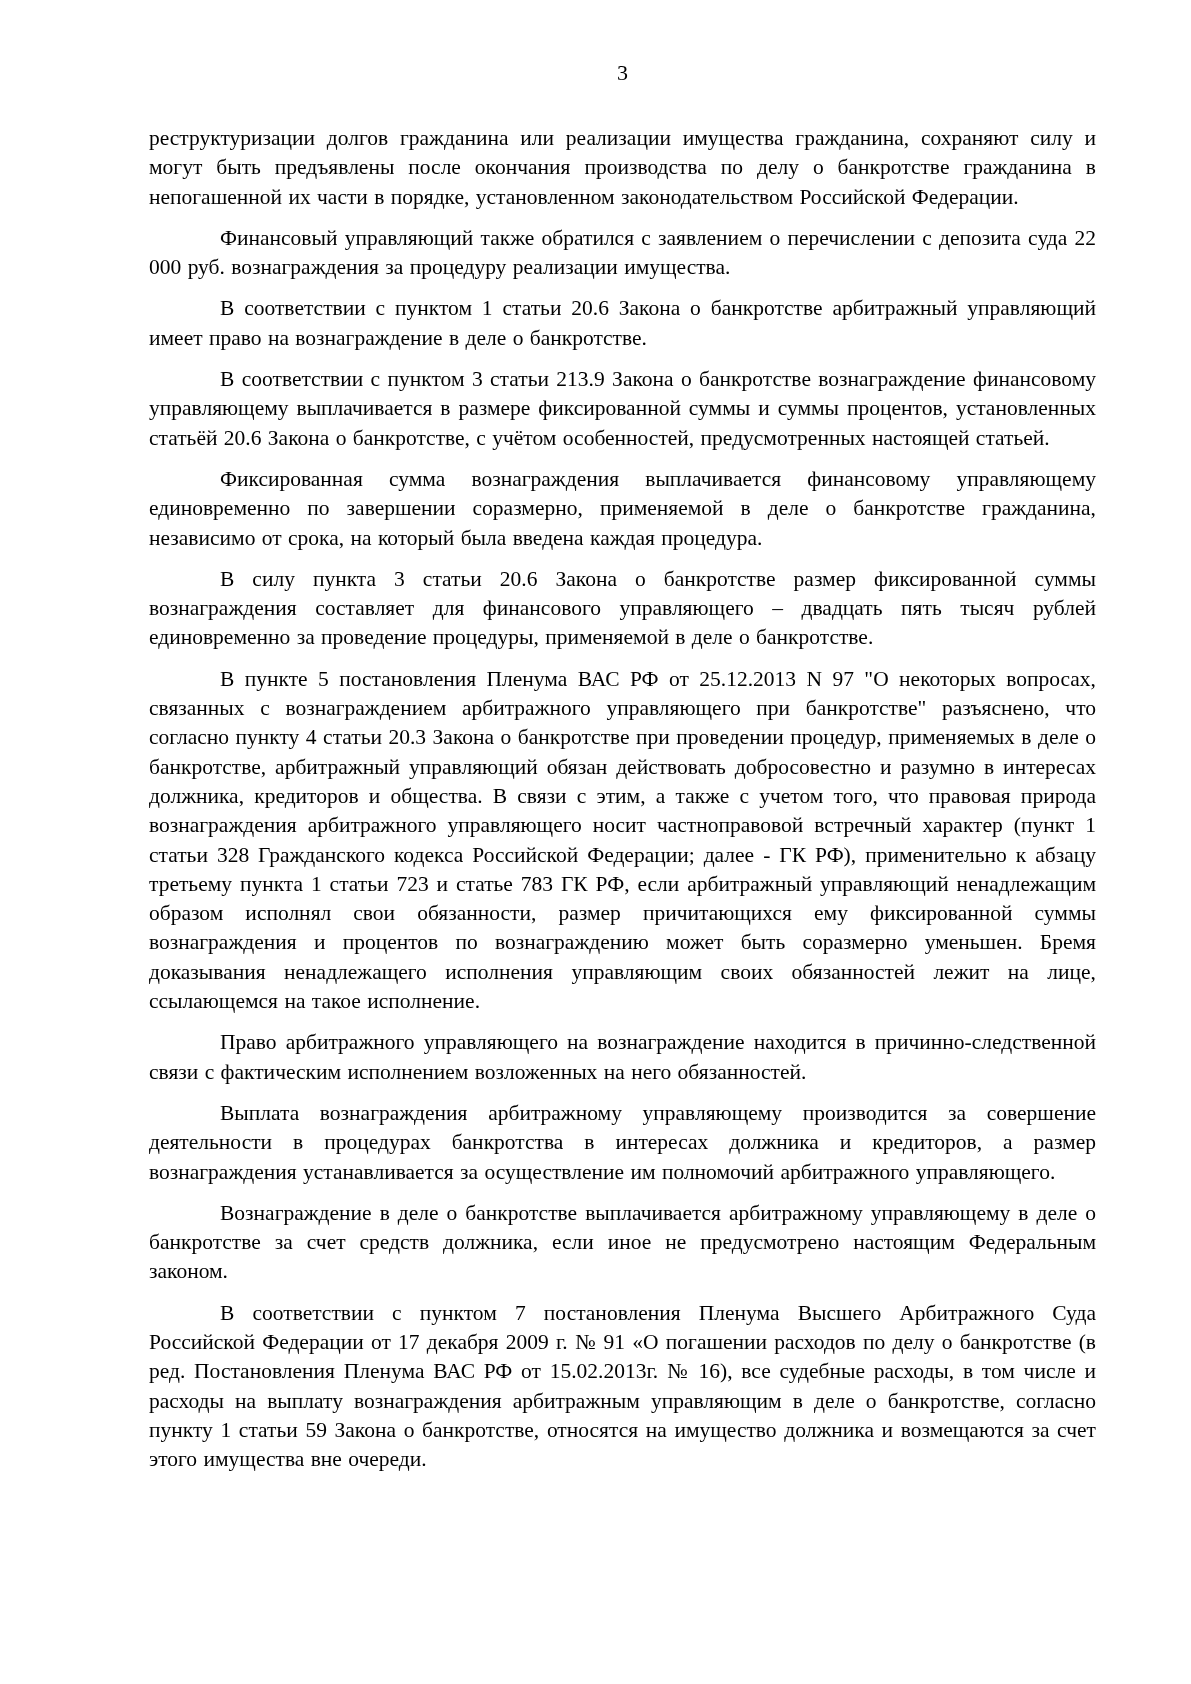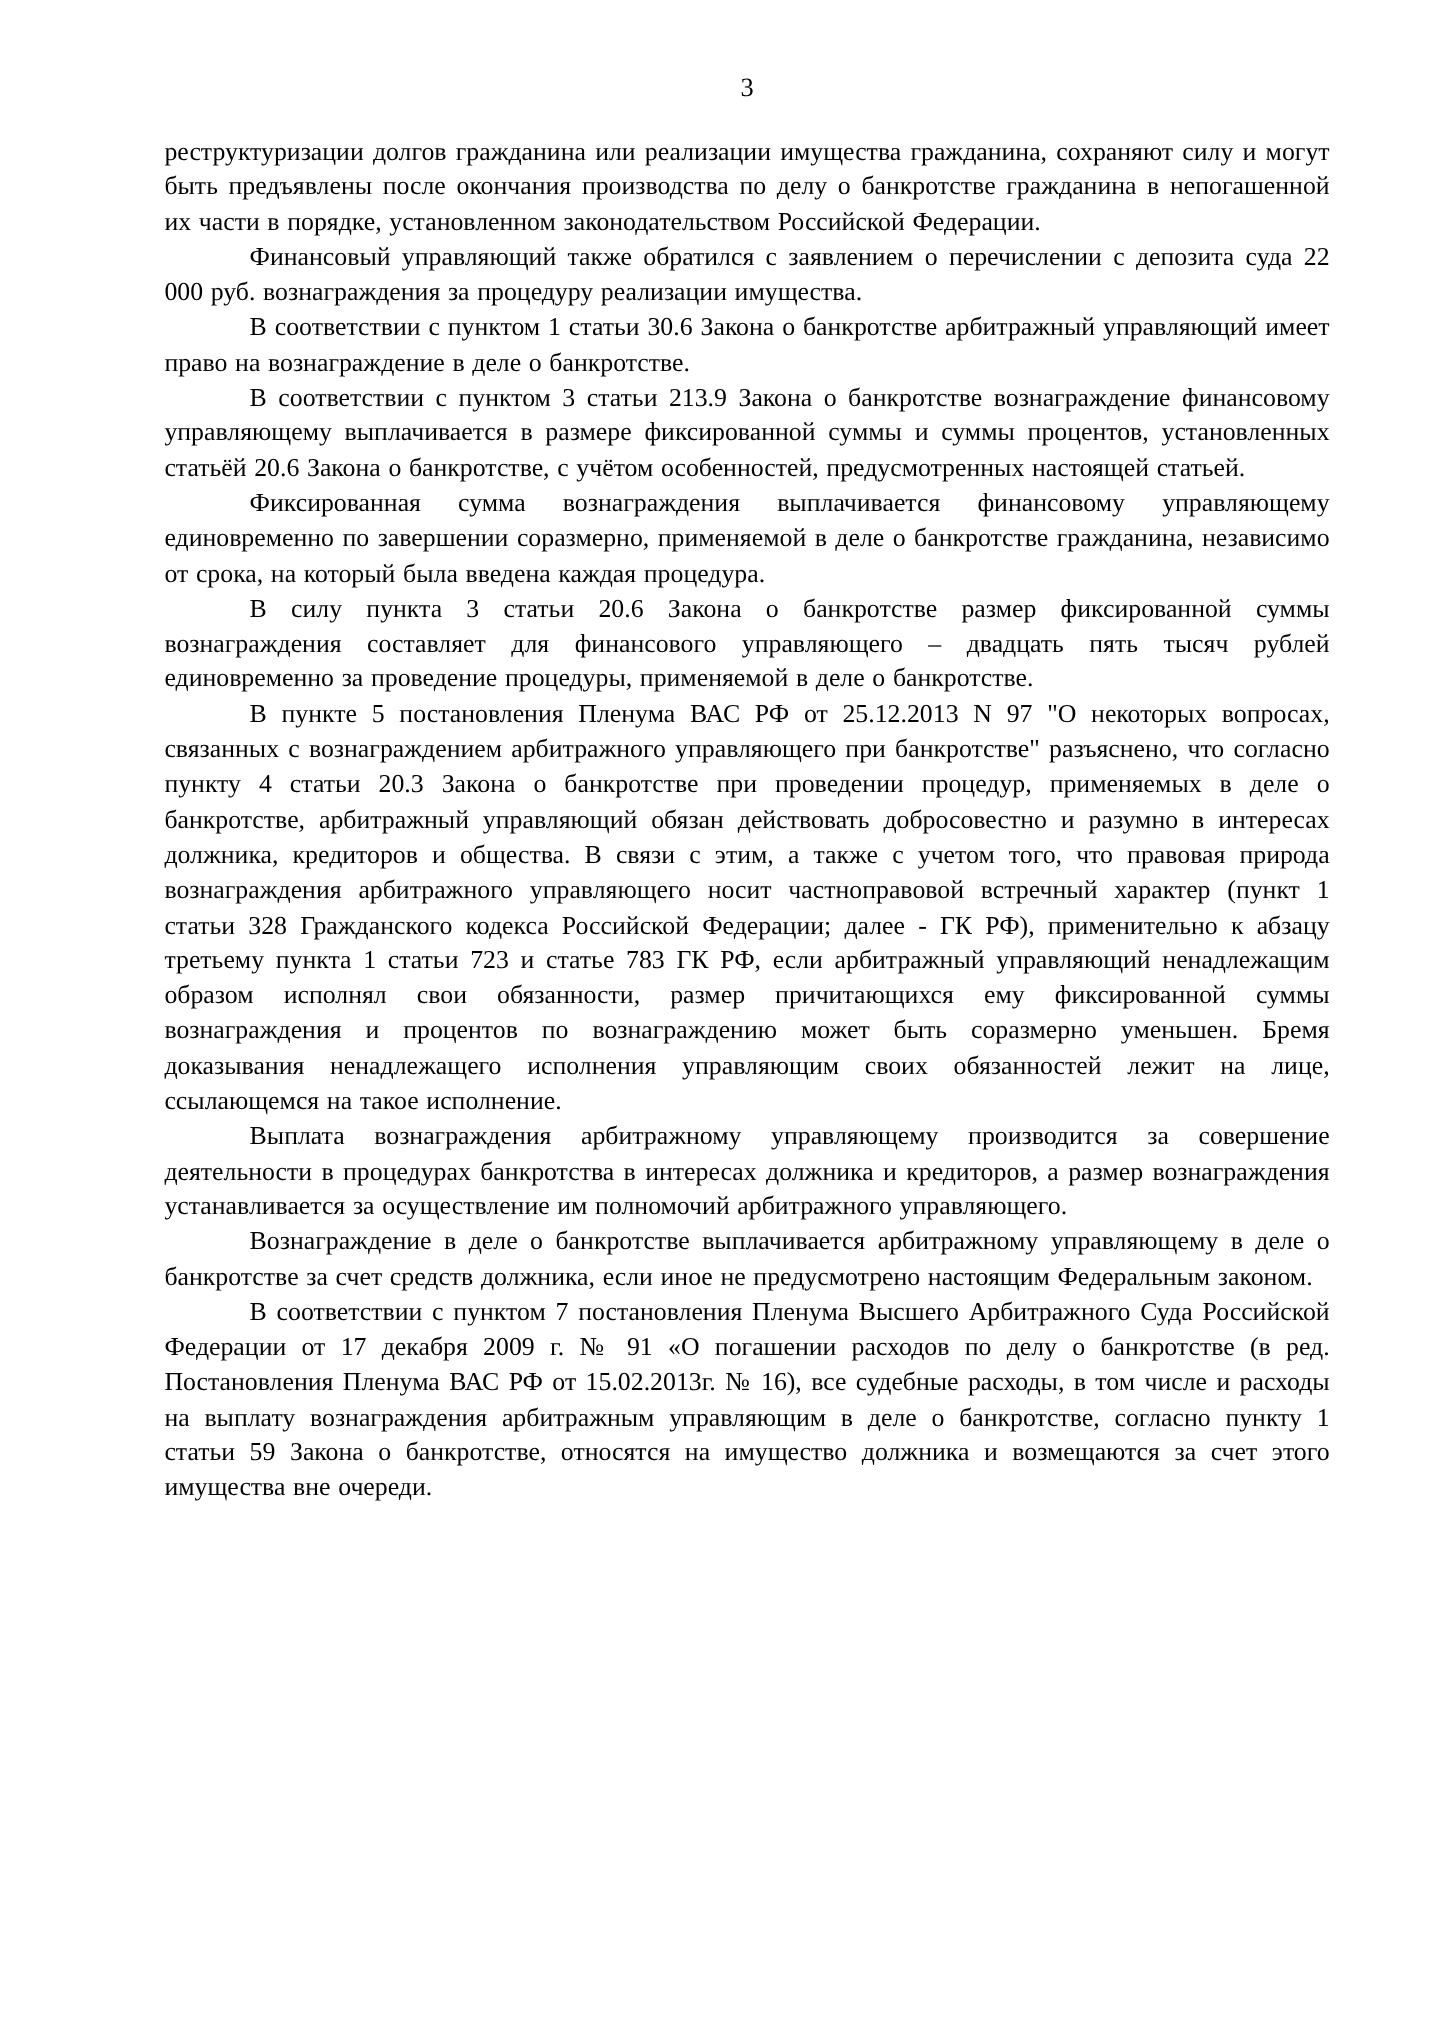--- a/index.html
+++ b/index.html
@@ -29,42 +29,43 @@
   .content {
     position: absolute;
     top: 112px;
     left: 137px;
     width: 971px;
     font-size: 21.5px;
     line-height: 29.3px;
     text-align: justify;
   }
   .content p {
-    margin: 0;
+    margin: 12px;
     padding: 0;
     text-indent: 71px;
     word-spacing: 1px;
   }
   .content p.no-indent {
     text-indent: 0;
   }
 </style>
 </head>
 <body>
 
 <div class="page">
 
   <div class="page-number">3</div>
 
   <div class="content">
     <p class="no-indent">реструктуризации долгов гражданина или реализации имущества гражданина, сохраняют силу и могут быть предъявлены после окончания производства по делу о банкротстве гражданина в непогашенной их части в порядке, установленном законодательством Российской Федерации.</p>
     <p>Финансовый управляющий также обратился с заявлением о перечислении с депозита суда 22 000 руб. вознаграждения за процедуру реализации имущества.</p>
-    <p>В соответствии с пунктом 1 статьи 30.6 Закона о банкротстве арбитражный управляющий имеет право на вознаграждение в деле о банкротстве.</p>
+    <p>В соответствии с пунктом 1 статьи 20.6 Закона о банкротстве арбитражный управляющий имеет право на вознаграждение в деле о банкротстве.</p>
     <p>В соответствии с пунктом 3 статьи 213.9 Закона о банкротстве вознаграждение финансовому управляющему выплачивается в размере фиксированной суммы и суммы процентов, установленных статьёй 20.6 Закона о банкротстве, с учётом особенностей, предусмотренных настоящей статьей.</p>
     <p>Фиксированная сумма вознаграждения выплачивается финансовому управляющему единовременно по завершении соразмерно, применяемой в деле о банкротстве гражданина, независимо от срока, на который была введена каждая процедура.</p>
     <p>В силу пункта 3 статьи 20.6 Закона о банкротстве размер фиксированной суммы вознаграждения составляет для финансового управляющего – двадцать пять тысяч рублей единовременно за проведение процедуры, применяемой в деле о банкротстве.</p>
     <p>В пункте 5 постановления Пленума ВАС РФ от 25.12.2013 N 97 "О некоторых вопросах, связанных с вознаграждением арбитражного управляющего при банкротстве" разъяснено, что согласно пункту 4 статьи 20.3 Закона о банкротстве при проведении процедур, применяемых в деле о банкротстве, арбитражный управляющий обязан действовать добросовестно и разумно в интересах должника, кредиторов и общества. В связи с этим, а также с учетом того, что правовая природа вознаграждения арбитражного управляющего носит частноправовой встречный характер (пункт 1 статьи 328 Гражданского кодекса Российской Федерации; далее - ГК РФ), применительно к абзацу третьему пункта 1 статьи 723 и статье 783 ГК РФ, если арбитражный управляющий ненадлежащим образом исполнял свои обязанности, размер причитающихся ему фиксированной суммы вознаграждения и процентов по вознаграждению может быть соразмерно уменьшен. Бремя доказывания ненадлежащего исполнения управляющим своих обязанностей лежит на лице, ссылающемся на такое исполнение.</p>
+    <p>Право арбитражного управляющего на вознаграждение находится в причинно-следственной связи с фактическим исполнением возложенных на него обязанностей.</p>
     <p>Выплата вознаграждения арбитражному управляющему производится за совершение деятельности в процедурах банкротства в интересах должника и кредиторов, а размер вознаграждения устанавливается за осуществление им полномочий арбитражного управляющего.</p>
     <p>Вознаграждение в деле о банкротстве выплачивается арбитражному управляющему в деле о банкротстве за счет средств должника, если иное не предусмотрено настоящим Федеральным законом.</p>
     <p>В соответствии с пунктом 7 постановления Пленума Высшего Арбитражного Суда Российской Федерации от 17 декабря 2009 г. № 91 «О погашении расходов по делу о банкротстве (в ред. Постановления Пленума ВАС РФ от 15.02.2013г. № 16), все судебные расходы, в том числе и расходы на выплату вознаграждения арбитражным управляющим в деле о банкротстве, согласно пункту 1 статьи 59 Закона о банкротстве, относятся на имущество должника и возмещаются за счет этого имущества вне очереди.</p>
   </div>
 
 </div>
 
 </body></html>

